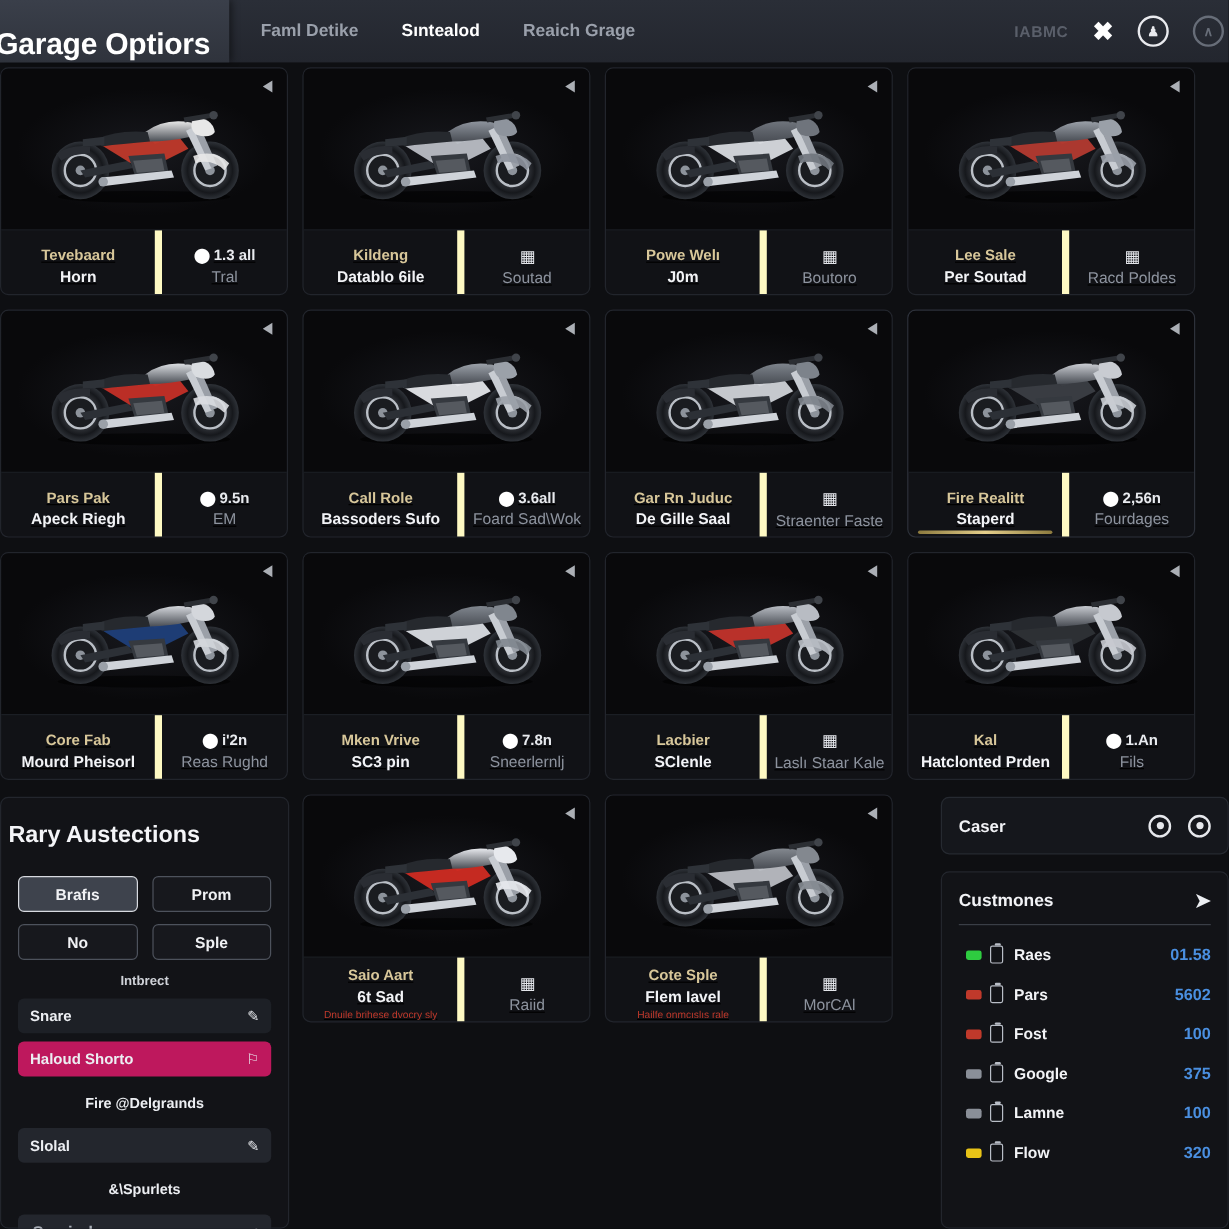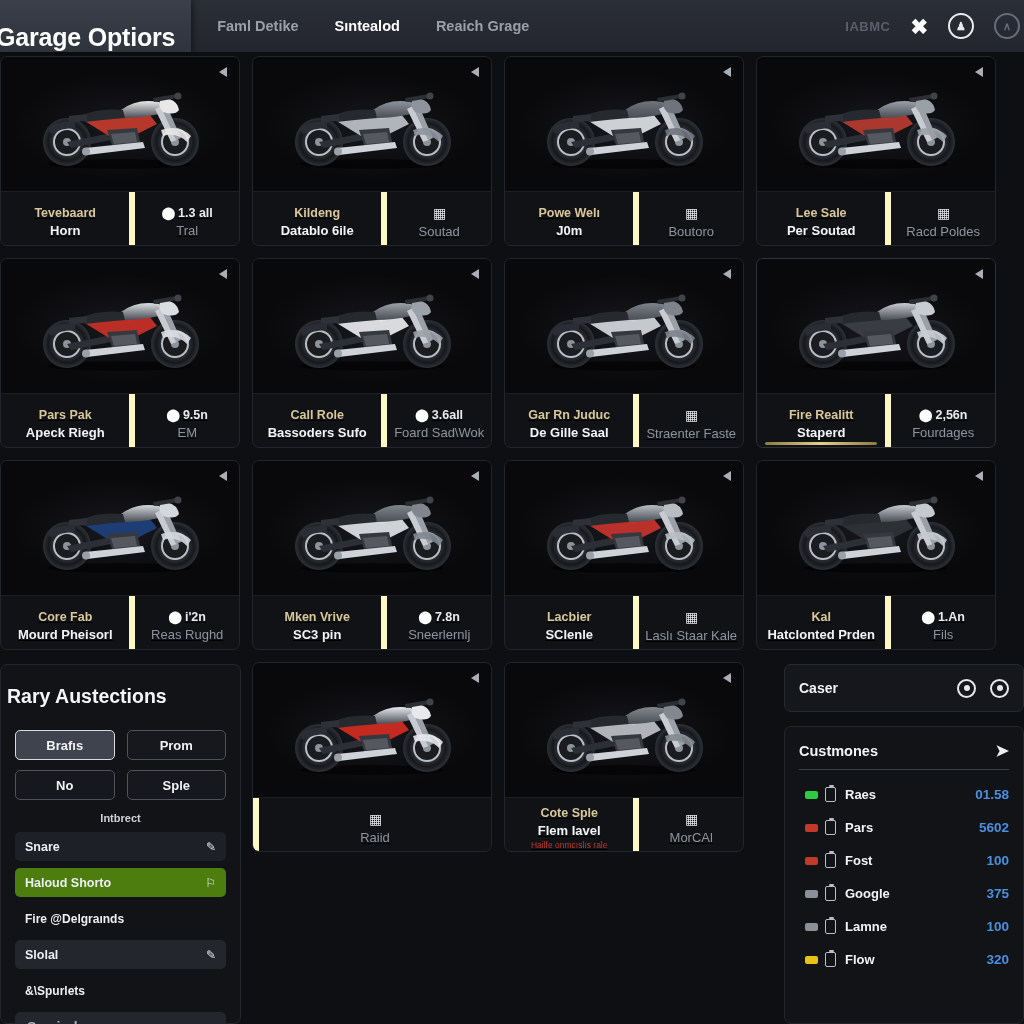--- a/index.html
+++ b/index.html
@@ -121,22 +121,22 @@
   }
   .lp-btn.primary { background: #3e434d; border-color: #d7dae0; }
   .lp-hint { text-align: center; font-size: 11px; color: #cfd2d8; margin-top: 12px; font-weight: bold; }
 
   .lp-rows { margin-top: 8px; }
   .lp-row {
     height: 29px; border-radius: 5px; display: flex; align-items: center;
     padding: 0 10px; margin-bottom: 7px; cursor: pointer;
   }
   .lp-row.filled { background: #1d2026; }
-  .lp-row.plain { background: transparent; }
-  .lp-row.light { background: #4d7c0f; text-align: right; }
+  .lp-row.plain { background: transparent; justify-content: center; }
+  .lp-row.light { background: #be185d; text-align: right; }
   .lp-row-label { font-size: 12.5px; font-weight: bold; color: #eceef2; white-space: nowrap; }
   .lp-row-label.sm { font-size: 12px; }
   .lp-row-ico { margin-left: auto; color: #e8eaee; font-size: 12px; }
   .lp-row.bright { background: #23262d; }
   .lp-foot {
     font-size: 14px; font-weight: bold; color: #a9aeb7; margin-left: 2px;
   }
 
   
   .right-top {
@@ -1080,20 +1080,25 @@
     <path d="M128 22 L152 18 L153 22 L129 26 Z" fill="#2b2e33"></path>
     <circle cx="153" cy="20" r="3.5" fill="#40444a"></circle>
 
     <path d="M136 54 Q154 48 166 60 L162 66 Q152 56 138 60 Z" fill="#e7e9ed" opacity="0.9"></path>
 
     <path d="M22 52 Q34 44 50 46 L50 52 Q36 52 26 58 Z" fill="#2a2d33"></path>
   </svg>
        <span class="card-corner"></span>
      </div>
      <div class="card-meta">
+       <div class="meta-left">
+         <span class="meta-top">Saio Aart</span>
+         <span class="meta-bot">6t Sad</span>
+         <span class="meta-sub">Dnuile brihese dvocry sly</span>
+       </div>
        <div class="meta-right">
          <span class="dice-ico">▦</span>
          <span class="meta-bot gray">Raiid</span>
        </div>
      </div>
      </div>
         <div class="card" style="height: 190px;">
           <div class="card-img">
        <svg class="moto" viewBox="0 0 190 96">
     <defs>

